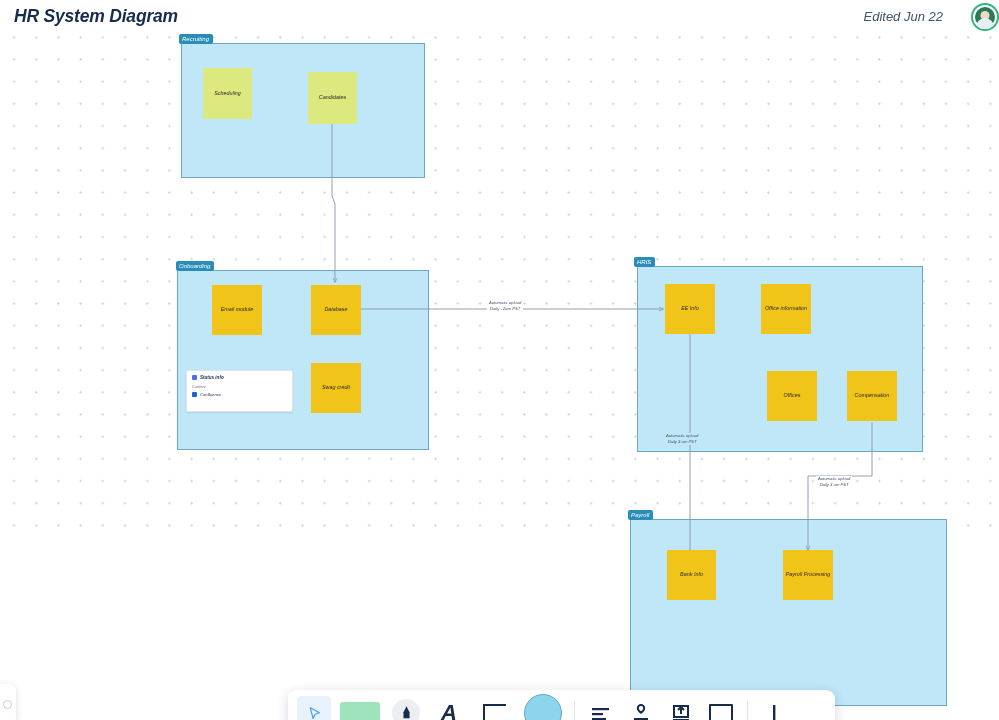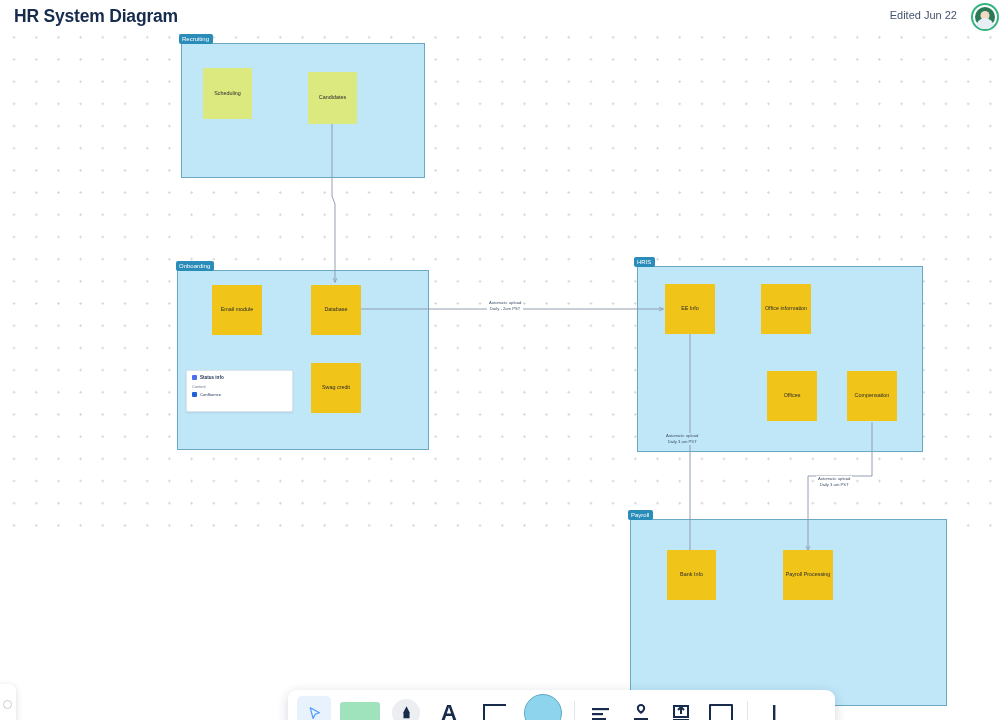--- a/index.html
+++ b/index.html
@@ -10,36 +10,37 @@
     font-family: "Liberation Sans", sans-serif;
     background: #ffffff;
   }
   #canvas {
     position: relative;
     width: 999px; height: 544px;
     background-color: #ffffff;
     background-image: radial-gradient(circle, #d8d8dc 1.1px, transparent 1.2px);
     background-size: 22.2px 22.2px;
     background-position: 3px 4px;
+    font-style: italic;
   }
 
   
   #topbar {
     position: absolute; left: 0; top: 0; width: 999px; height: 32px;
     background: #ffffff;
     z-index: 40;
   }
   #page-title {
     position: absolute; left: 14px; top: 6px;
     font-size: 17.5px; font-weight: bold; color: #172b4d;
     letter-spacing: -0.2px;
   }
   #edited-label {
-    position: absolute; right: 42px; top: 9px;
-    font-size: 11px; color: #42526e;
+    position: absolute; right: 56px; top: 9px;
+    font-size: 13px; color: #42526e;
   }
   #avatar {
     position: absolute; right: 0px; top: 3px;
     width: 28px; height: 28px; border-radius: 50%;
     border: 2px solid #36b37e;
     background: #ffffff;
     overflow: hidden;
   }
   #avatar .face {
     position: absolute; left: 2px; top: 2px; right: 2px; bottom: 2px;

